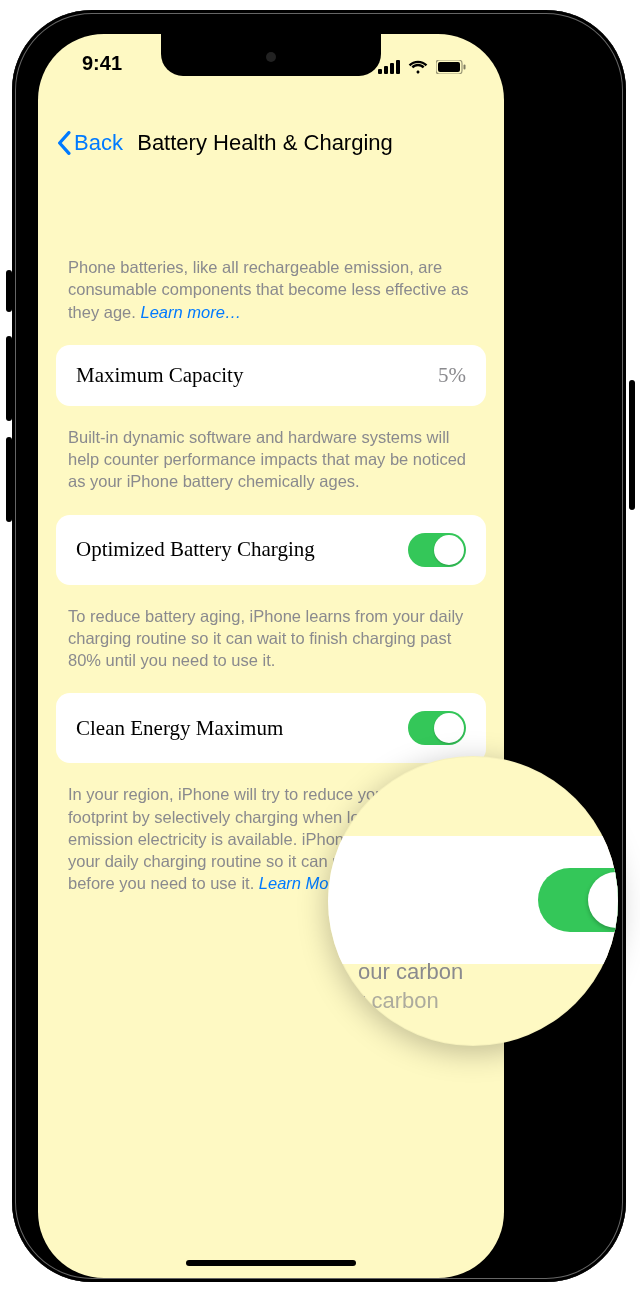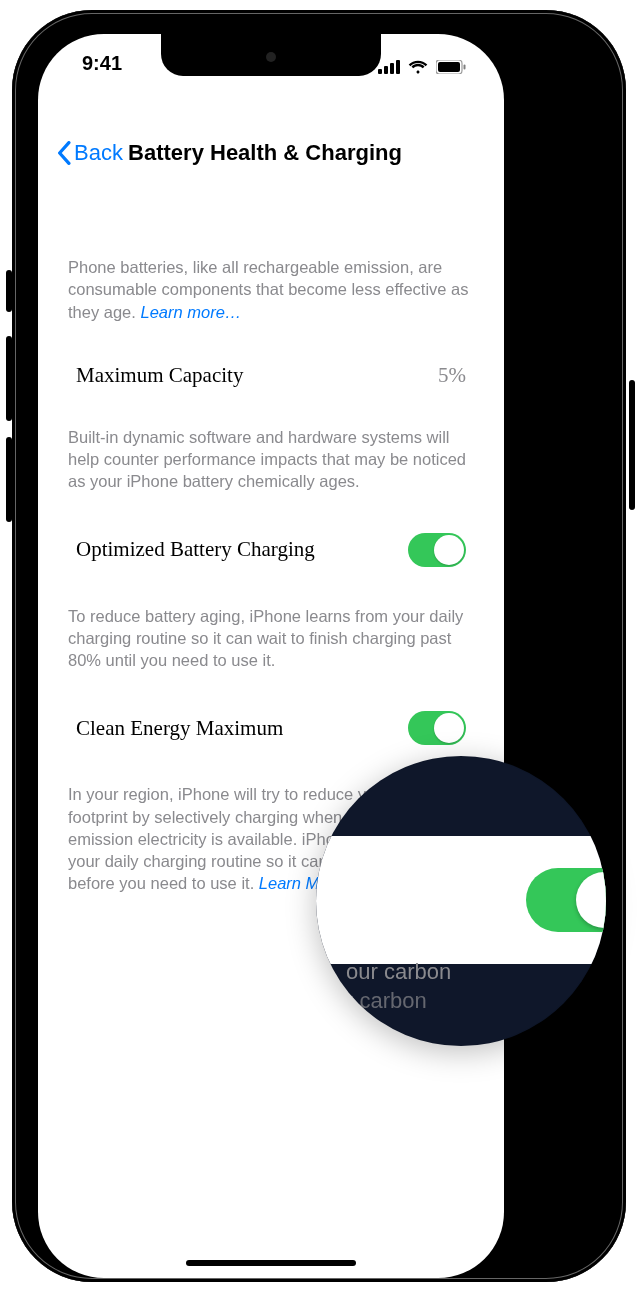--- a/index.html
+++ b/index.html
@@ -27,21 +27,21 @@
   }
   .side-btn.mute { left: 6px; top: 270px; width: 6px; height: 42px; }
   .side-btn.vol-up { left: 6px; top: 336px; width: 6px; height: 85px; }
   .side-btn.vol-dn { left: 6px; top: 437px; width: 6px; height: 85px; }
   .side-btn.power { right: 5px; top: 380px; width: 6px; height: 130px; }
   .screen {
     position: absolute;
     top: 24px; left: 26px;
     width: 466px; height: 1244px;
     border-radius: 66px;
-    background: #ffffff;
+    background: #fef9c3;
     overflow: hidden;
   }
   .notch {
     position: absolute;
     top: 0; left: 50%;
     transform: translateX(-50%);
     width: 220px; height: 42px;
     background: #000;
     border-radius: 0 0 22px 22px;
   }
@@ -70,36 +70,35 @@
   .signal-icon { width:22px; height:14px; }
   .wifi-icon { width:20px; height:14px; }
   .battery-icon { width:30px; height:14px; }
   
   .nav-bar {
     position: absolute;
     top: 92px; left: 0; right: 0;
     display: flex;
     align-items: center;
     padding: 0 12px 14px;
-    margin-top: 10px;
   }
   .back-btn {
     display: flex; align-items: center;
     color: #007aff;
     font-size: 22px;
     gap: 2px;
     padding: 4px 6px;
   }
   .back-btn svg { width:16px; height:24px; }
   .nav-title {
     position:absolute;
     left:0; right:12px;
     text-align:center;
     font-size: 22px;
-    font-weight: 700;
+    font-weight: 400;
     pointer-events:none;
   }
   
   .content {
     position: absolute;
     top: 144px; left:0; right:0; bottom:0;
     overflow:hidden;
     padding: 0;
   }
   .section-desc {
@@ -134,25 +133,25 @@
     position:absolute;
     top:2px; right:2px;
     width:30px; height:30px;
     background:#fff; border-radius:50%;
     box-shadow: 0 1px 2px rgba(0,0,0,.2);
   }
   
   .magnifier {
     position:absolute;
     top: 756px;
-    left: 316px;
+    left: 328px;
     width: 290px;
     height: 290px;
     border-radius: 50%;
-    background: #0f172a;
+    background: #fef9c3;
     box-shadow: 0 6px 30px rgba(0,0,0,.25), inset 0 0 0 1px rgba(0,0,0,.03);
     overflow: hidden;
   }
   .magnifier .mcell {
     position:absolute;
     top: 80px;
     left: -150px;
     width: 500px;
     background:#fff;
     border-radius: 22px;

